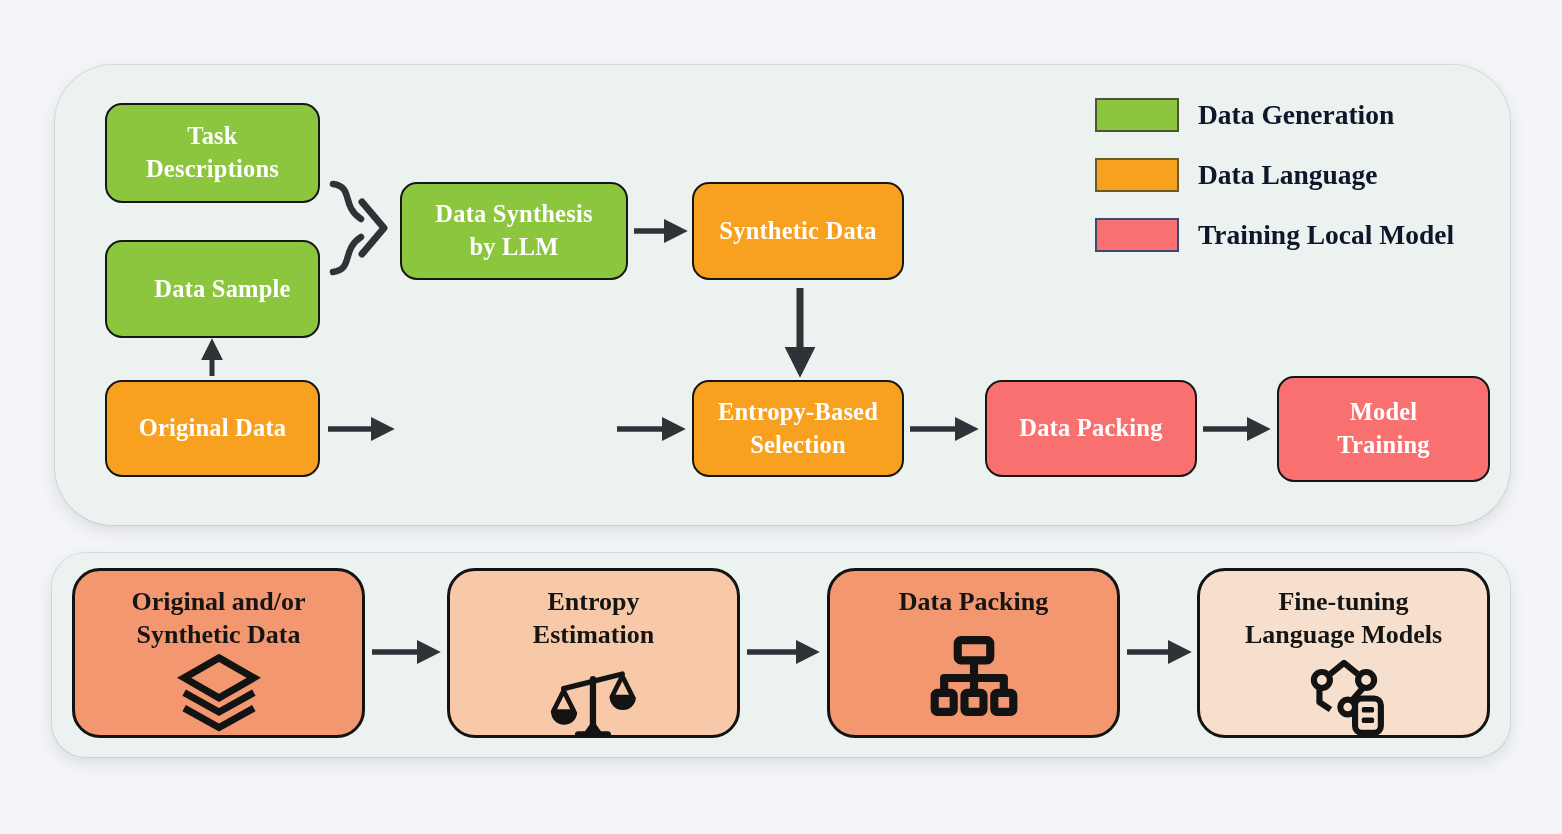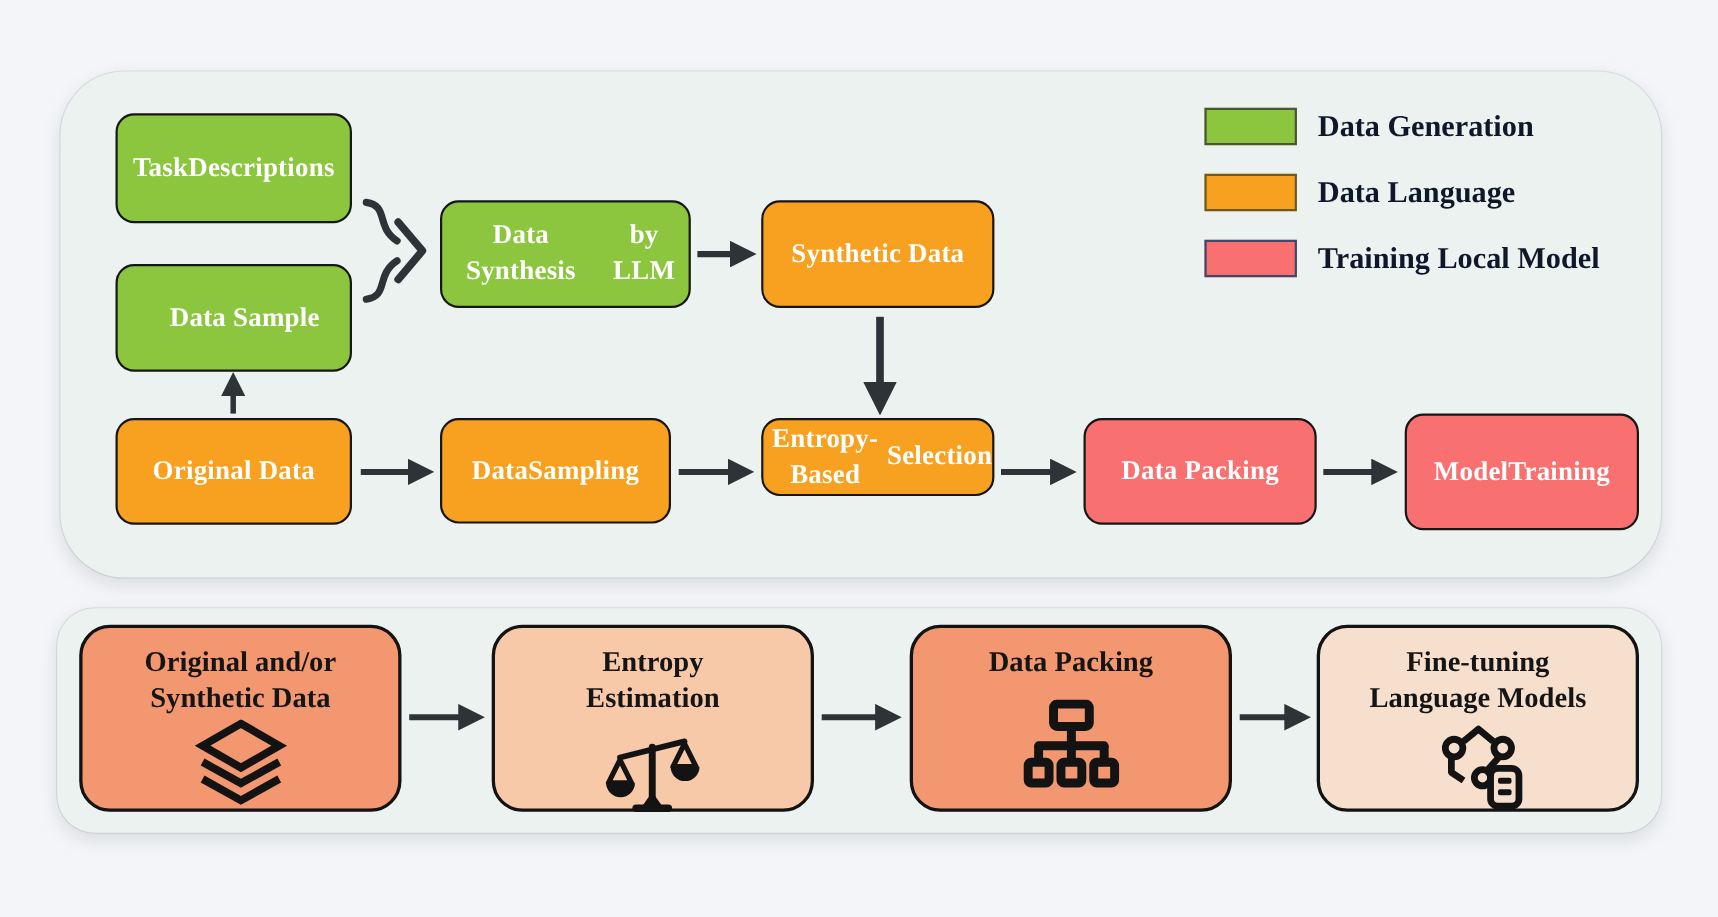--- a/index.html
+++ b/index.html
@@ -6,35 +6,35 @@
   .canvas{position:relative;width:1562px;height:834px;overflow:hidden;background:#F4F5F8;
           font-family:"Liberation Serif","DejaVu Serif",serif;}
 
   
   .panel{position:absolute;background:#ECF2EF;
          box-shadow:0 6px 16px rgba(110,120,132,.20), 0 0 0 1px rgba(205,214,212,.65);}
   .panel-top{left:55px;top:65px;width:1455px;height:460px;border-radius:58px;}
   .panel-bottom{left:52px;top:553px;width:1458px;height:204px;border-radius:34px;}
 
   
-  .node{position:absolute;box-sizing:border-box;display:flex;
+  .node{position:absolute;box-sizing:border-box;display:flex;flex-direction:column;
         align-items:center;justify-content:center;border:2.5px solid #161616;border-radius:17px;
         color:#ffffff;font-weight:bold;font-size:24.5px;line-height:1.33;text-align:center;
         letter-spacing:.2px;}
   .node span{display:block;}
   .green{background:#8CC63E;}
   .orange{background:#F8A01F;}
   .red{background:#F97070;}
   #n-task{left:105px;top:103px;width:215px;height:100px;}
   #n-sample{left:105px;top:240px;width:215px;height:98px;padding-left:20px;}
   #n-synthesis{left:400px;top:182px;width:228px;height:98px;}
   #n-syndata{left:692px;top:182px;width:212px;height:98px;}
   #n-orig{left:105px;top:380px;width:215px;height:97px;}
   #n-sampling{left:400px;top:380px;width:210px;height:96px;}
-  #n-entropy{left:692px;top:380px;width:212px;height:71px;}
+  #n-entropy{left:692px;top:380px;width:212px;height:97px;}
   #n-packing{left:985px;top:380px;width:212px;height:97px;}
   #n-training{left:1277px;top:376px;width:213px;height:106px;}
 
   
   .legend-item{position:absolute;left:1095px;display:flex;align-items:center;gap:19px;height:36px;}
   #lg-0{top:97px;} #lg-1{top:157px;} #lg-2{top:217px;}
   .legend-swatch{width:84px;height:34px;box-sizing:border-box;border:2px solid #474b55;}
   .sw-green{background:#8CC63E;border-color:#4c5633;}
   .sw-orange{background:#F8A01F;border-color:#6e5a23;}
   .sw-red{background:#F97070;border-color:#3d4a6e;}
@@ -79,24 +79,20 @@
   </div>
   <div class="node green" id="n-synthesis">
     <span>Data Synthesis</span>
     <span>by LLM</span>
   </div>
   <div class="node orange" id="n-syndata">
     <span>Synthetic Data</span>
   </div>
   <div class="node orange" id="n-orig">
     <span>Original Data</span>
-  </div>
-  <div class="node orange" id="n-sampling">
-    <span>Data</span>
-    <span>Sampling</span>
   </div>
   <div class="node orange" id="n-entropy">
     <span>Entropy-Based</span>
     <span>Selection</span>
   </div>
   <div class="node red" id="n-packing">
     <span>Data Packing</span>
   </div>
   <div class="node red" id="n-training">
     <span>Model</span>

